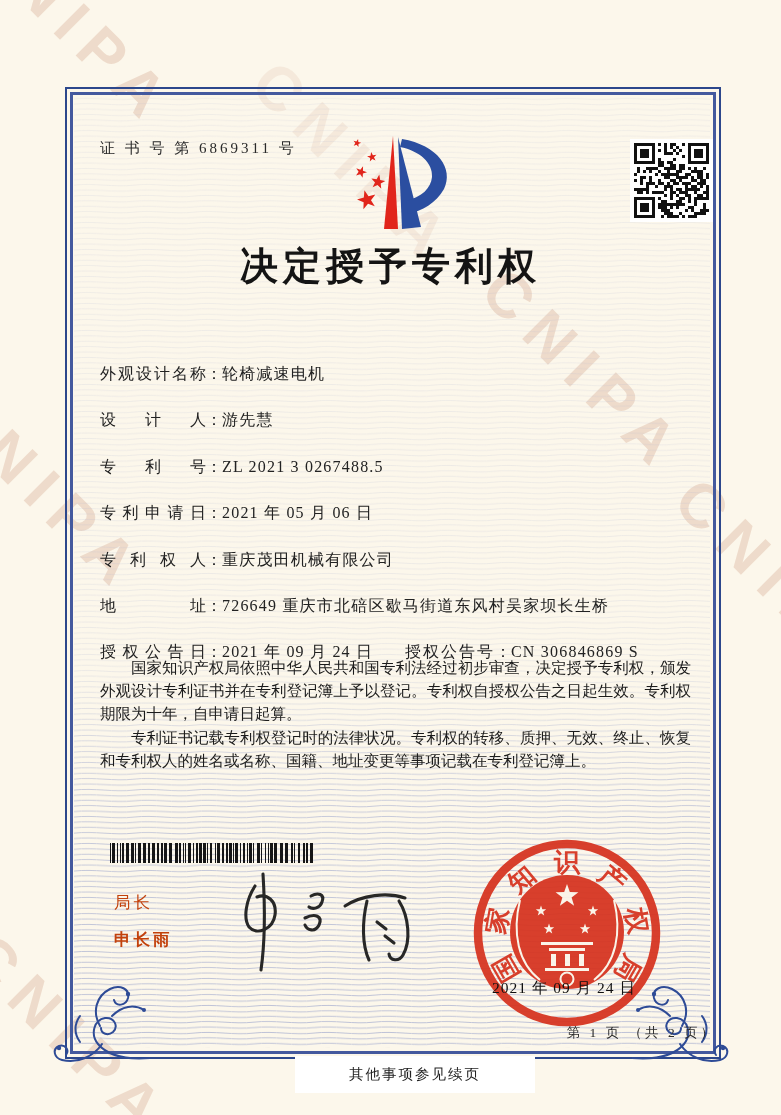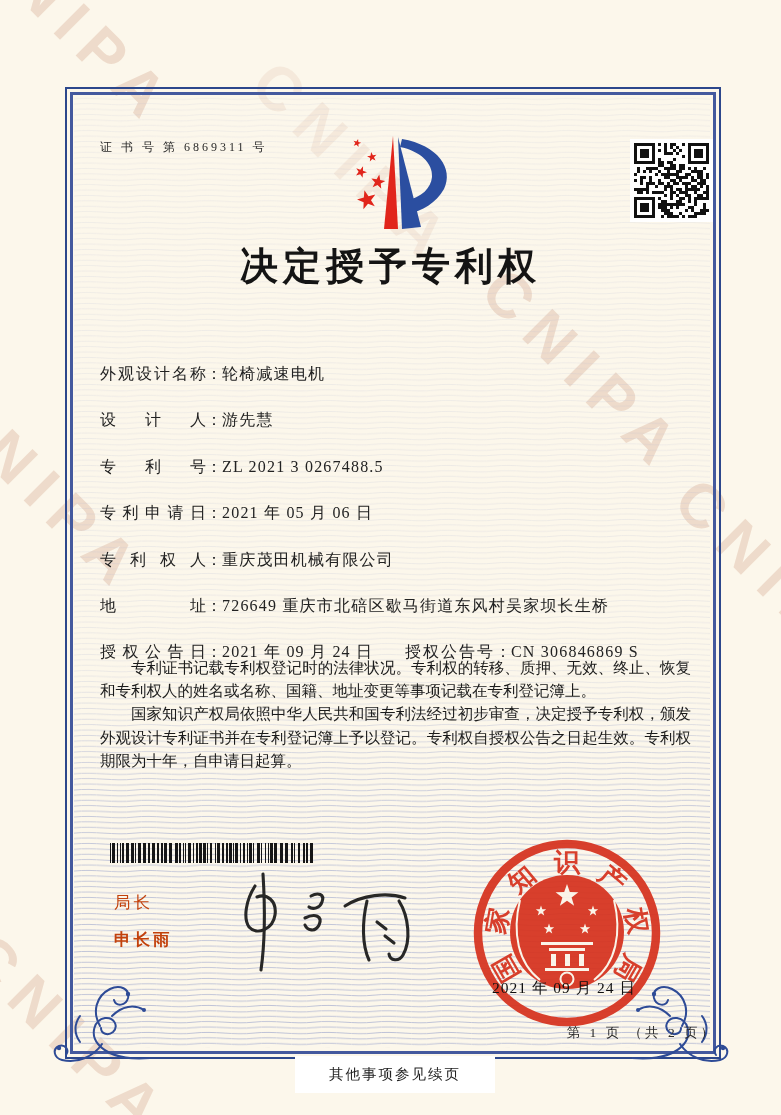--- a/index.html
+++ b/index.html
@@ -7,21 +7,21 @@
         font-family:"Liberation Serif","DejaVu Serif",serif;color:#1d1d1f;}
   
   .wm{position:absolute;font-family:"Liberation Sans","DejaVu Sans",sans-serif;font-weight:700;
       font-size:62px;letter-spacing:14px;color:#cf9d82;opacity:.30;transform:rotate(45deg);
       white-space:nowrap;pointer-events:none;}
   .wm.faint{opacity:.14;}
   
   .frame{position:absolute;left:65px;top:87px;width:652px;height:968px;border:2px solid #2c478c;}
   .frame-inner{position:absolute;inset:3px;border:3px solid #44599e;}
   .waves{position:absolute;left:74px;top:96px;pointer-events:none;}
-  .certno{position:absolute;left:100px;top:139px;font-size:12px;letter-spacing:3px;color:#2a2a2a;}
+  .certno{position:absolute;left:100px;top:139px;font-size:15px;letter-spacing:3px;color:#2a2a2a;}
   .logo{position:absolute;left:328px;top:130px;}
   .qr{position:absolute;left:630px;top:139px;background:#ffffff;padding:4px;line-height:0;}
   .title{position:absolute;left:0;top:241px;width:100%;text-align:center;font-size:38px;
          font-weight:700;letter-spacing:5px;color:#141414;}
   
   .fields{position:absolute;left:100px;top:364px;width:600px;}
   .frow{height:46.4px;font-size:16px;white-space:nowrap;}
   .flabel{display:inline-block;width:106px;text-align:justify;text-align-last:justify;color:#222;}
   .fcolon{display:inline-block;width:16px;}
   .fvalue{letter-spacing:1.2px;color:#222;}
@@ -35,21 +35,21 @@
   .barcode{position:absolute;left:110px;top:843px;line-height:0;}
   .officer{position:absolute;left:114px;top:892px;font-family:"Liberation Sans","DejaVu Sans",sans-serif;
            font-size:16.5px;letter-spacing:3px;color:#c2410c;}
   .officer .name{display:block;margin-top:15px;font-weight:bold;}
   .sig{position:absolute;left:215px;top:866px;}
   .sealsvg{position:absolute;left:462px;top:838px;opacity:.93;}
   .sealch{font-family:"Liberation Serif","DejaVu Serif",serif;font-weight:700;font-size:26px;fill:#d6321e;}
   .sealdate{position:absolute;left:492px;top:978px;font-size:15.5px;letter-spacing:1px;color:#101010;}
   .pageinfo{position:absolute;left:65px;top:1024px;width:652px;text-align:right;font-size:13.5px;
             letter-spacing:3px;color:#2a2a2a;}
-  .note{position:absolute;left:295px;top:1056px;width:200px;height:37px;line-height:37px;background:#ffffff;
+  .note{position:absolute;left:295px;top:1056px;width:240px;height:37px;line-height:37px;background:#ffffff;
         text-align:center;font-size:14.5px;letter-spacing:2px;color:#222;}
   .flourish{position:absolute;pointer-events:none;}
   .flourish.right svg{transform:scaleX(-1);}
 </style>
 </head>
 <body>
 
 <div class="page">
 
   <div class="wm" style="left:-55px;top:-12px;">CNIPA</div>
@@ -439,22 +439,22 @@
       <span>
         <span class="flabel">授权公告日</span><span class="fcolon">：</span><span class="fvalue">2021 年 09 月 24 日</span>
       </span>
       <span class="pair2">
         <span class="glabel">授权公告号</span><span>：</span><span class="fvalue">CN 306846869 S</span>
       </span>
     </div>
   </div>
 
   <div class="paras">
+    <p>国家知识产权局依照中华人民共和国专利法经过初步审查，决定授予专利权，颁发外观设计专利证书并在专利登记簿上予以登记。专利权自授权公告之日起生效。专利权期限为十年，自申请日起算。</p>
     <p>专利证书记载专利权登记时的法律状况。专利权的转移、质押、无效、终止、恢复和专利权人的姓名或名称、国籍、地址变更等事项记载在专利登记簿上。</p>
-    <p>国家知识产权局依照中华人民共和国专利法经过初步审查，决定授予专利权，颁发外观设计专利证书并在专利登记簿上予以登记。专利权自授权公告之日起生效。专利权期限为十年，自申请日起算。</p>
   </div>
 
   <div class="barcode">
     <svg id="bcsvg" width="208" height="20">
         <rect x="0" y="0" width="1" height="20" fill="#161616"></rect>
         <rect x="2" y="0" width="3" height="20" fill="#161616"></rect>
         <rect x="7" y="0" width="1" height="20" fill="#161616"></rect>
         <rect x="10" y="0" width="1" height="20" fill="#161616"></rect>
         <rect x="12" y="0" width="2" height="20" fill="#161616"></rect>
         <rect x="16" y="0" width="3" height="20" fill="#161616"></rect>

